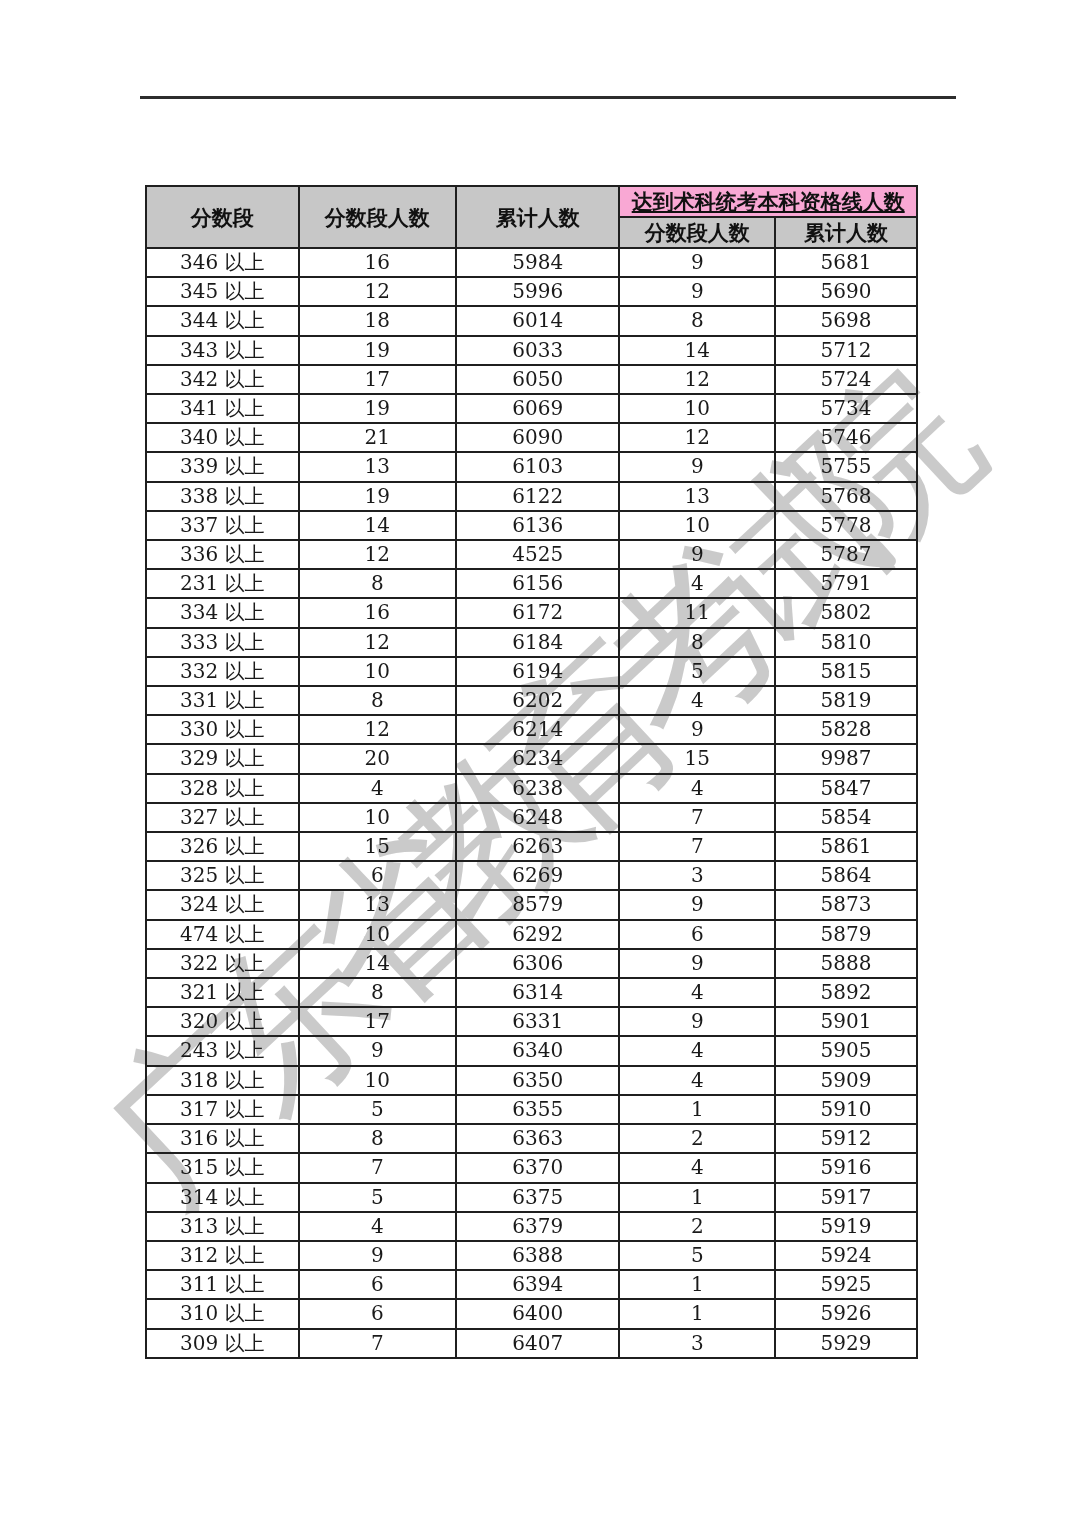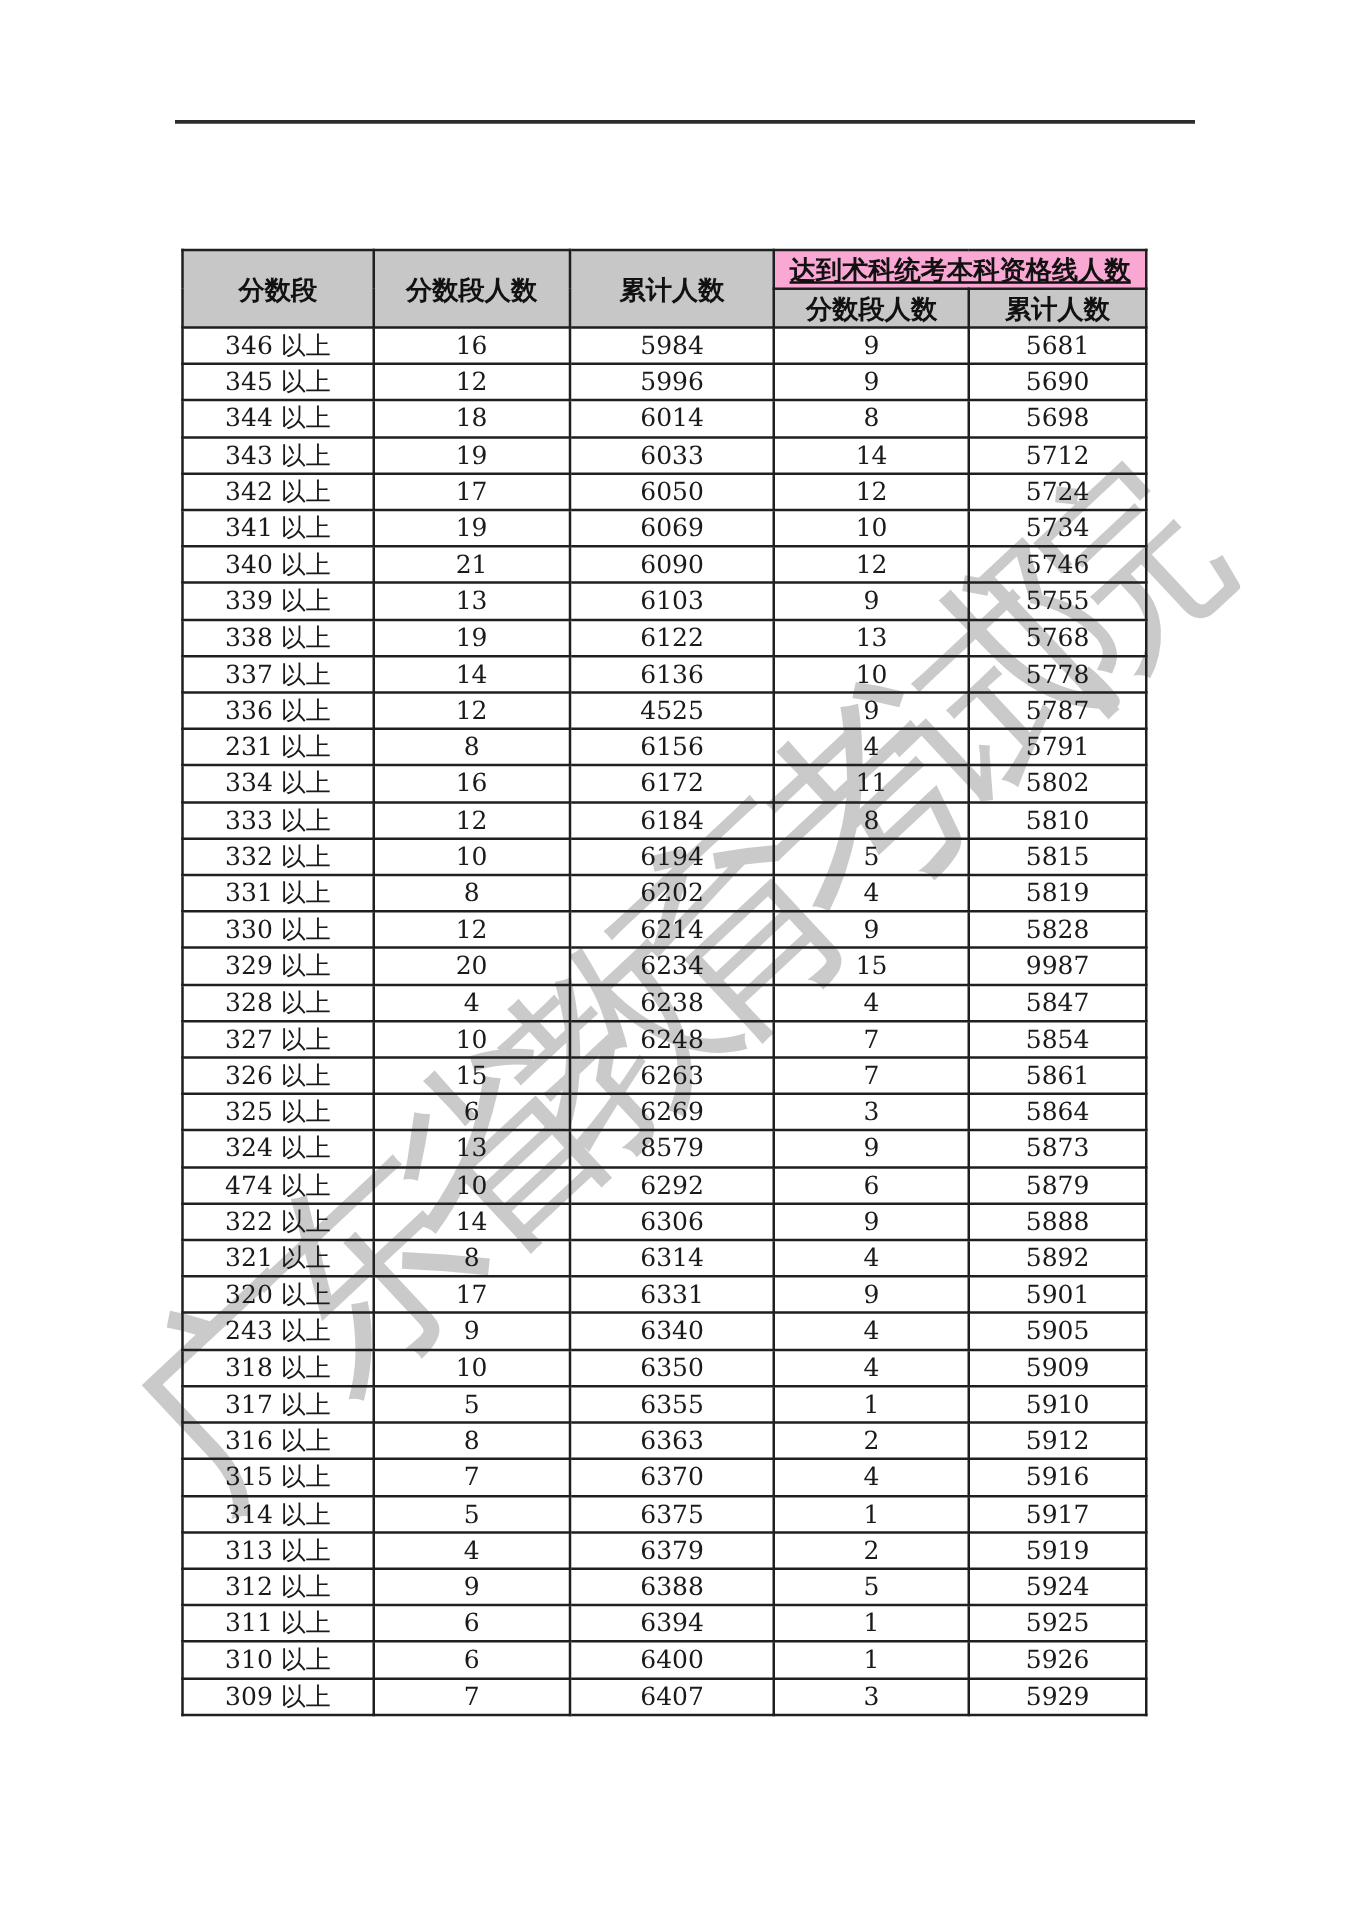--- a/index.html
+++ b/index.html
@@ -28,21 +28,21 @@
     font-size: 170px;
     letter-spacing: -35px;
     white-space: nowrap;
     font-family: "DejaVu Serif", "Liberation Serif", serif;
     z-index: 0;
     pointer-events: none;
     user-select: none;
   }
   table.score-table {
     position: absolute;
-    left: 145px; top: 199px;
+    left: 145px; top: 185px;
     width: 773px;
     border-collapse: collapse;
     table-layout: fixed;
     z-index: 1;
   }
   .score-table th, .score-table td {
     border: 2px solid #1f1f1f;
     text-align: center;
     vertical-align: middle;
     padding: 0;

